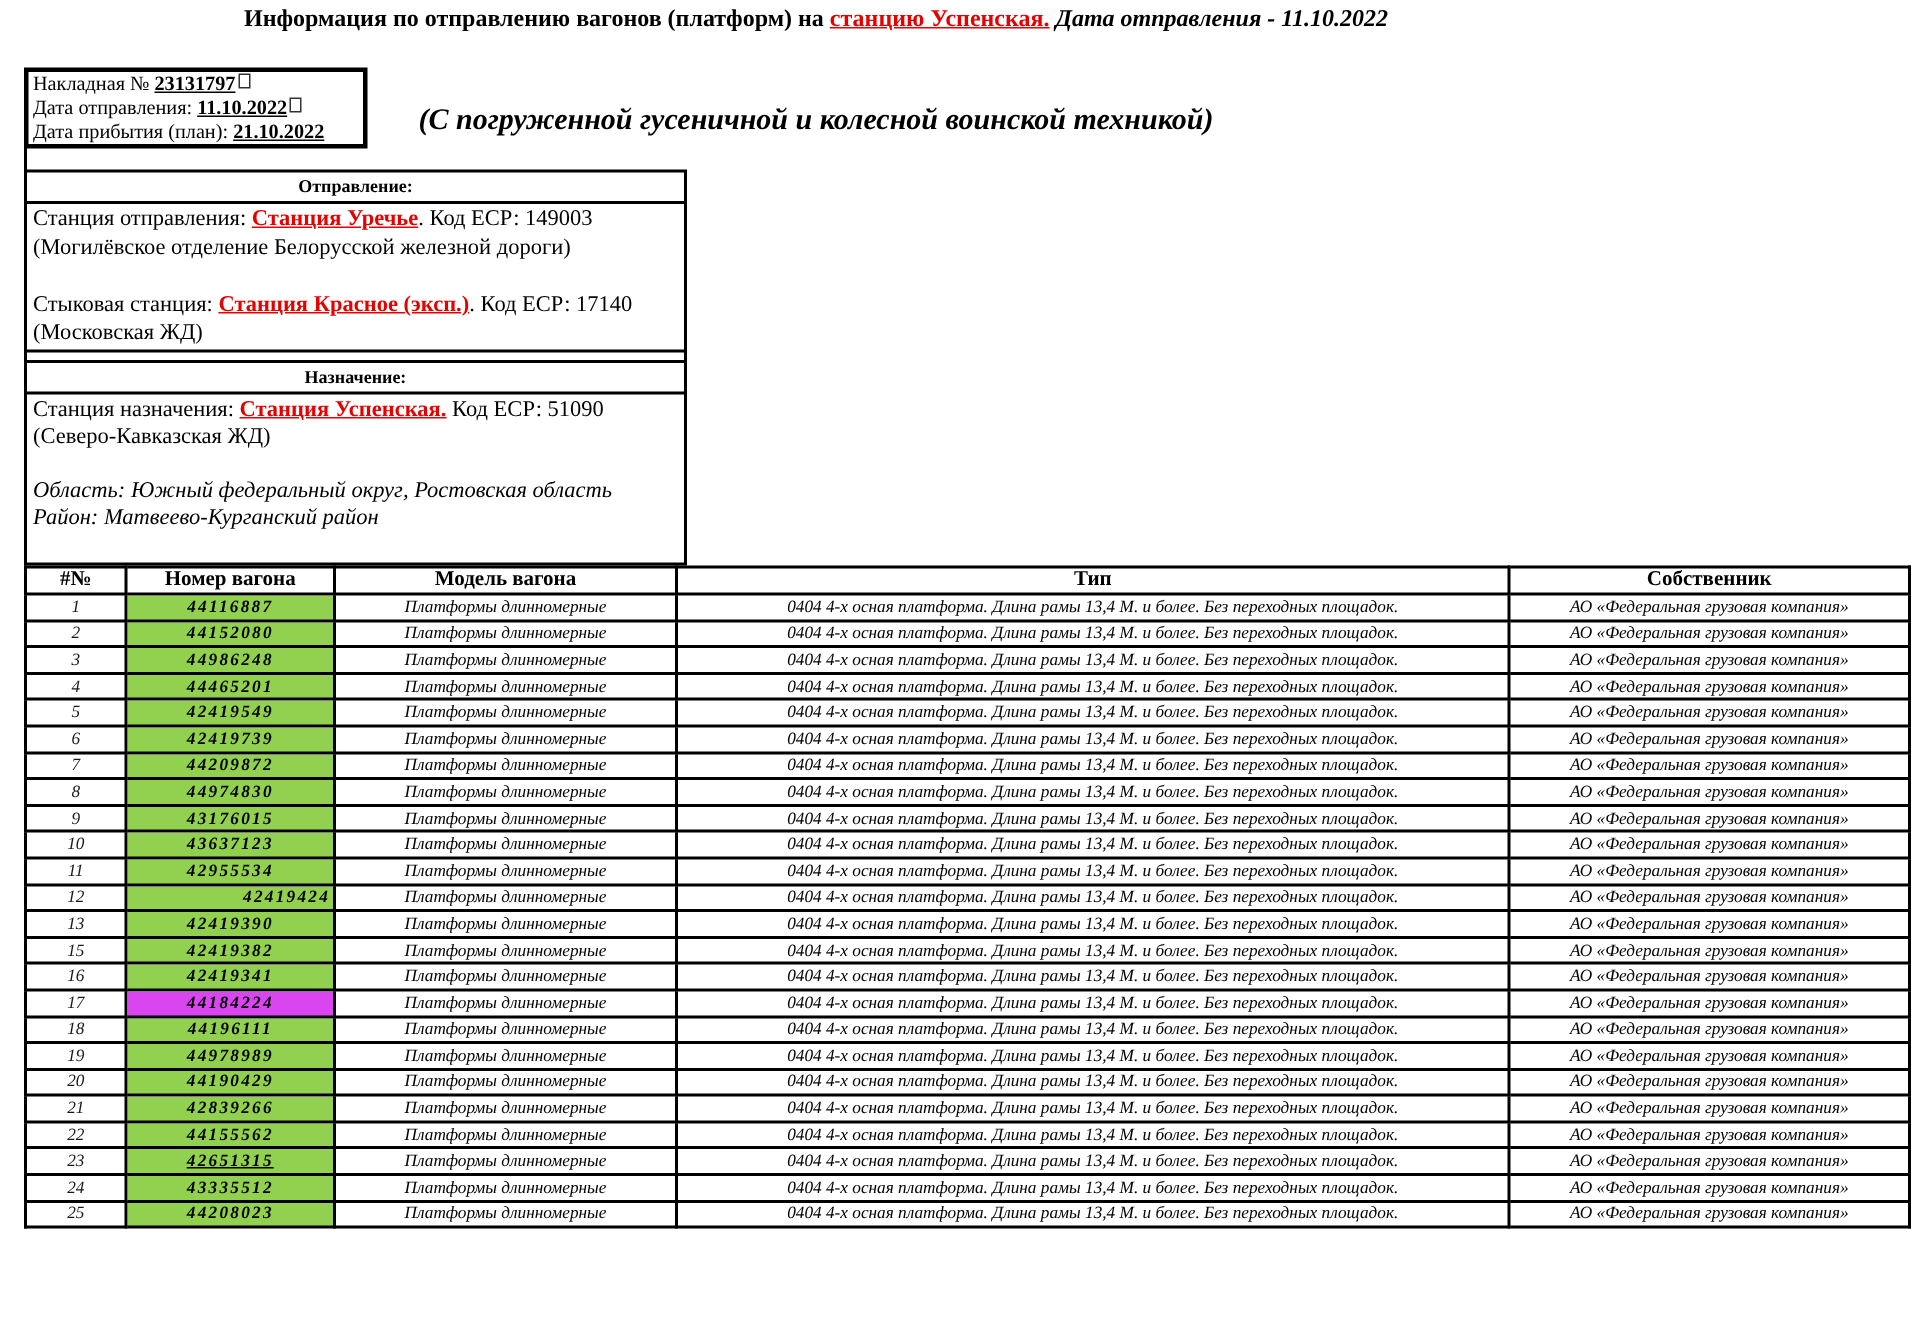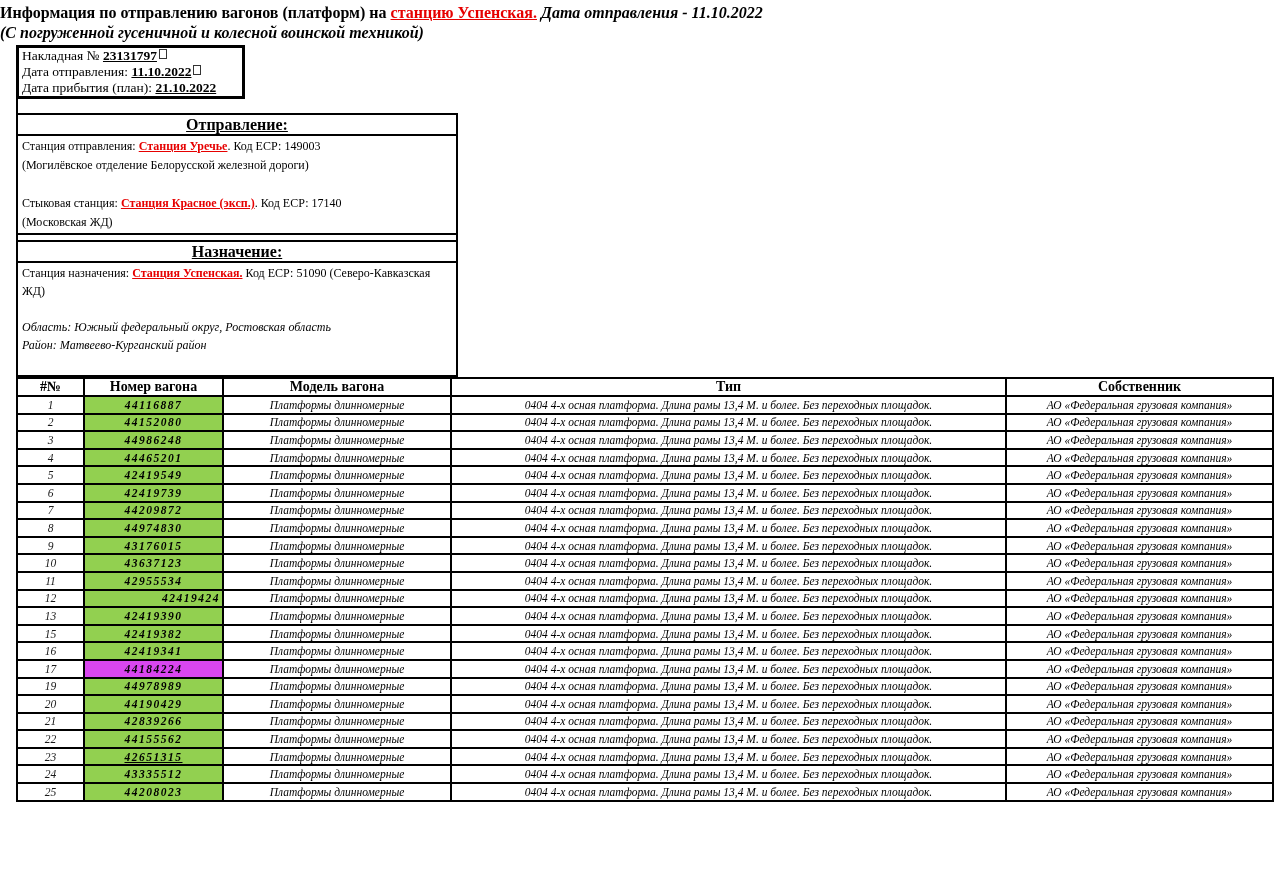--- a/index.html
+++ b/index.html
@@ -1,43 +1,43 @@
 <!DOCTYPE html>
 <html><head>
 <meta charset="utf-8">
 <style>
   * { margin:0; padding:0; box-sizing:border-box; }
   html,body { width:1280px; height:889px; background:#ffffff; overflow:hidden; }
   body { font-family:"Liberation Serif","DejaVu Serif",serif; color:#000; }
   .page { position:relative; width:1280px; height:889px; background:#fff; }
 
   
-  .titles { position:absolute; top:3px; left:0; width:1088px; text-align:left; }
+  .titles { position:absolute; top:3px; left:0; width:1088px; text-align:center; }
   .title-line1 { font-size:16px; font-weight:bold; line-height:20px; }
-  .title-line2 { font-size:16px; font-weight:bold; font-style:italic; line-height:19px; }
+  .title-line2 { font-size:20px; font-weight:bold; font-style:italic; line-height:19px;margin-top:48px; }
   .red-link { color:#e60000; font-weight:bold; text-decoration:underline; cursor:pointer; }
   .title-tail { font-style:italic; }
 
   
   .waybill-box { position:absolute; left:16px; top:45px; width:229px; height:54px;
                  border:3px solid #000; padding:0 3px; font-size:13.5px; }
   .waybill-box .line { line-height:16px; white-space:nowrap; }
   .bold-u { font-weight:bold; text-decoration:underline; }
   .glyph-box { display:inline-block; width:8px; height:10px; border:1px solid #333;
                margin-left:2px; vertical-align:1px; }
 
   
   .stub { position:absolute; left:16px; top:97px; height:17px; width:3px; border-left:2px solid #000; }
 
   
   .sections-box { position:absolute; left:16px; top:113px; width:442px; height:264px;
                   border:2px solid #000; }
-  .sec-header { font-size:16px; font-weight:bold; text-align:center; line-height:19px;
-                border-bottom:2px solid #000;text-decoration:underline; }
-  .sec-content { font-size:12px; padding:1px 4px; }
+  .sec-header { font-size:12px; font-weight:bold; text-align:center; line-height:19px;
+                border-bottom:2px solid #000; }
+  .sec-content { font-size:15px; padding:1px 4px; }
   .sec-content .line { line-height:19px; }
   .sec-content .line18 { line-height:18px; }
   .sec-gap { height:9px; border-top:2px solid #000; border-bottom:2px solid #000; }
   .it { font-style:italic; }
 
   
   table.wagons { position:absolute; left:16px; top:377px; width:1256px;
                  border-collapse:collapse; table-layout:fixed; }
   table.wagons th { border:2px solid #000; font-size:14px; font-weight:bold;
                     height:18px; text-align:center; padding:0 2px; background:#fff; }
@@ -208,20 +208,27 @@
           <td class="col-owner">АО «Федеральная грузовая компания»</td>
         </tr>
         <tr>
           <td class="col-num">17</td>
           <td class="col-wagon" style="background: #d946ef;">44184224</td>
           <td class="col-model">Платформы длинномерные</td>
           <td class="col-type">0404 4-х осная платформа. Длина рамы 13,4 М. и более. Без переходных площадок.</td>
           <td class="col-owner">АО «Федеральная грузовая компания»</td>
         </tr>
         <tr>
+          <td class="col-num">18</td>
+          <td class="col-wagon" style="background: rgb(146, 208, 80);">44196111</td>
+          <td class="col-model">Платформы длинномерные</td>
+          <td class="col-type">0404 4-х осная платформа. Длина рамы 13,4 М. и более. Без переходных площадок.</td>
+          <td class="col-owner">АО «Федеральная грузовая компания»</td>
+        </tr>
+        <tr>
           <td class="col-num">19</td>
           <td class="col-wagon" style="background: rgb(146, 208, 80);">44978989</td>
           <td class="col-model">Платформы длинномерные</td>
           <td class="col-type">0404 4-х осная платформа. Длина рамы 13,4 М. и более. Без переходных площадок.</td>
           <td class="col-owner">АО «Федеральная грузовая компания»</td>
         </tr>
         <tr>
           <td class="col-num">20</td>
           <td class="col-wagon" style="background: rgb(146, 208, 80);">44190429</td>
           <td class="col-model">Платформы длинномерные</td>

